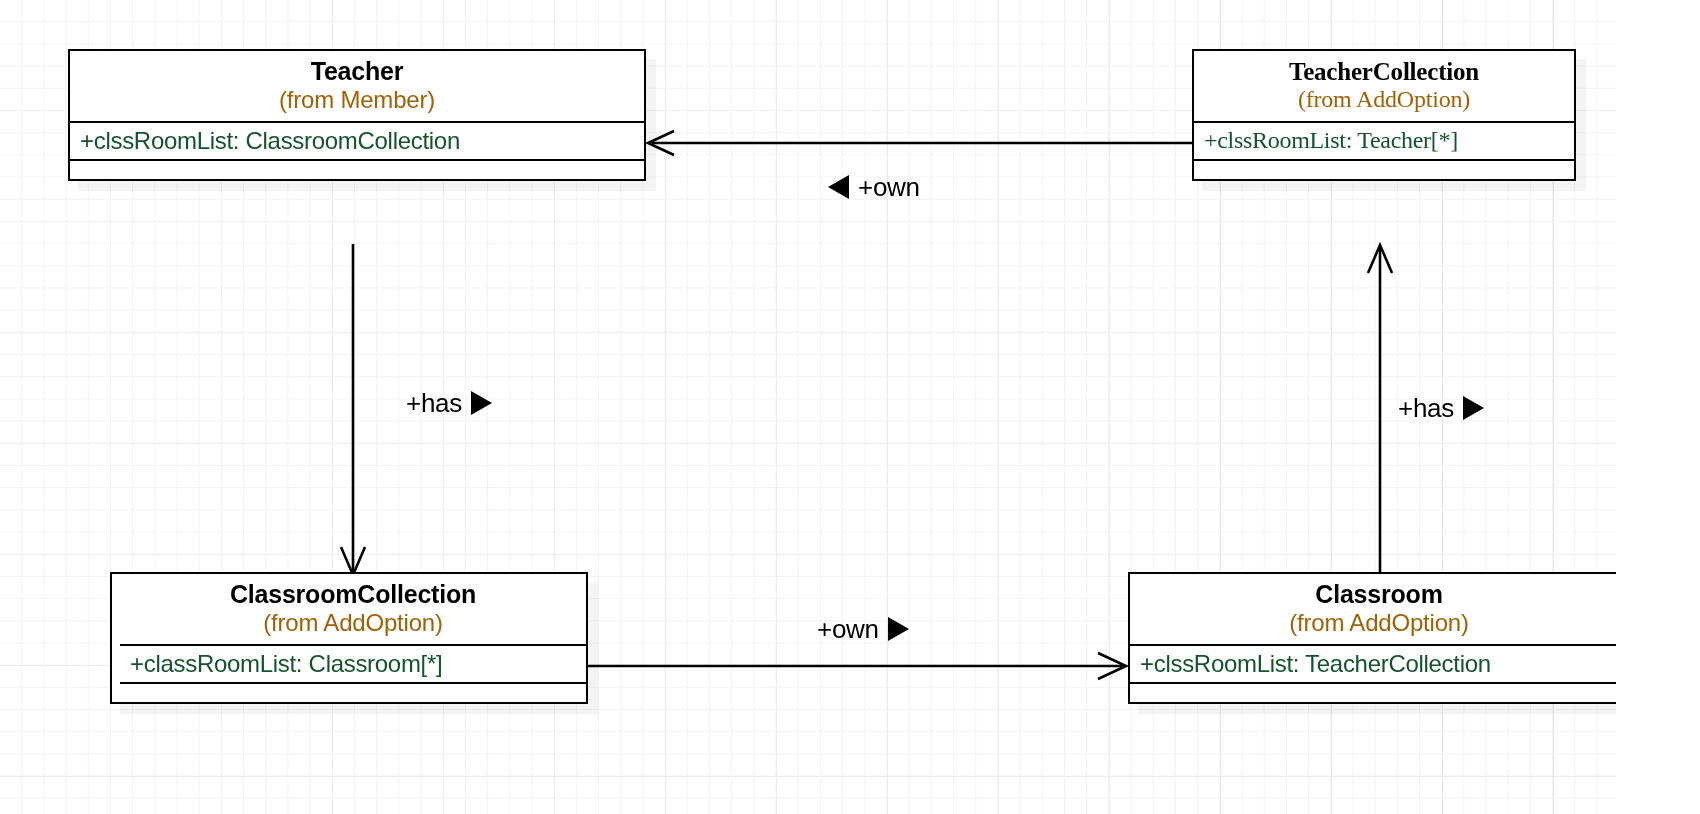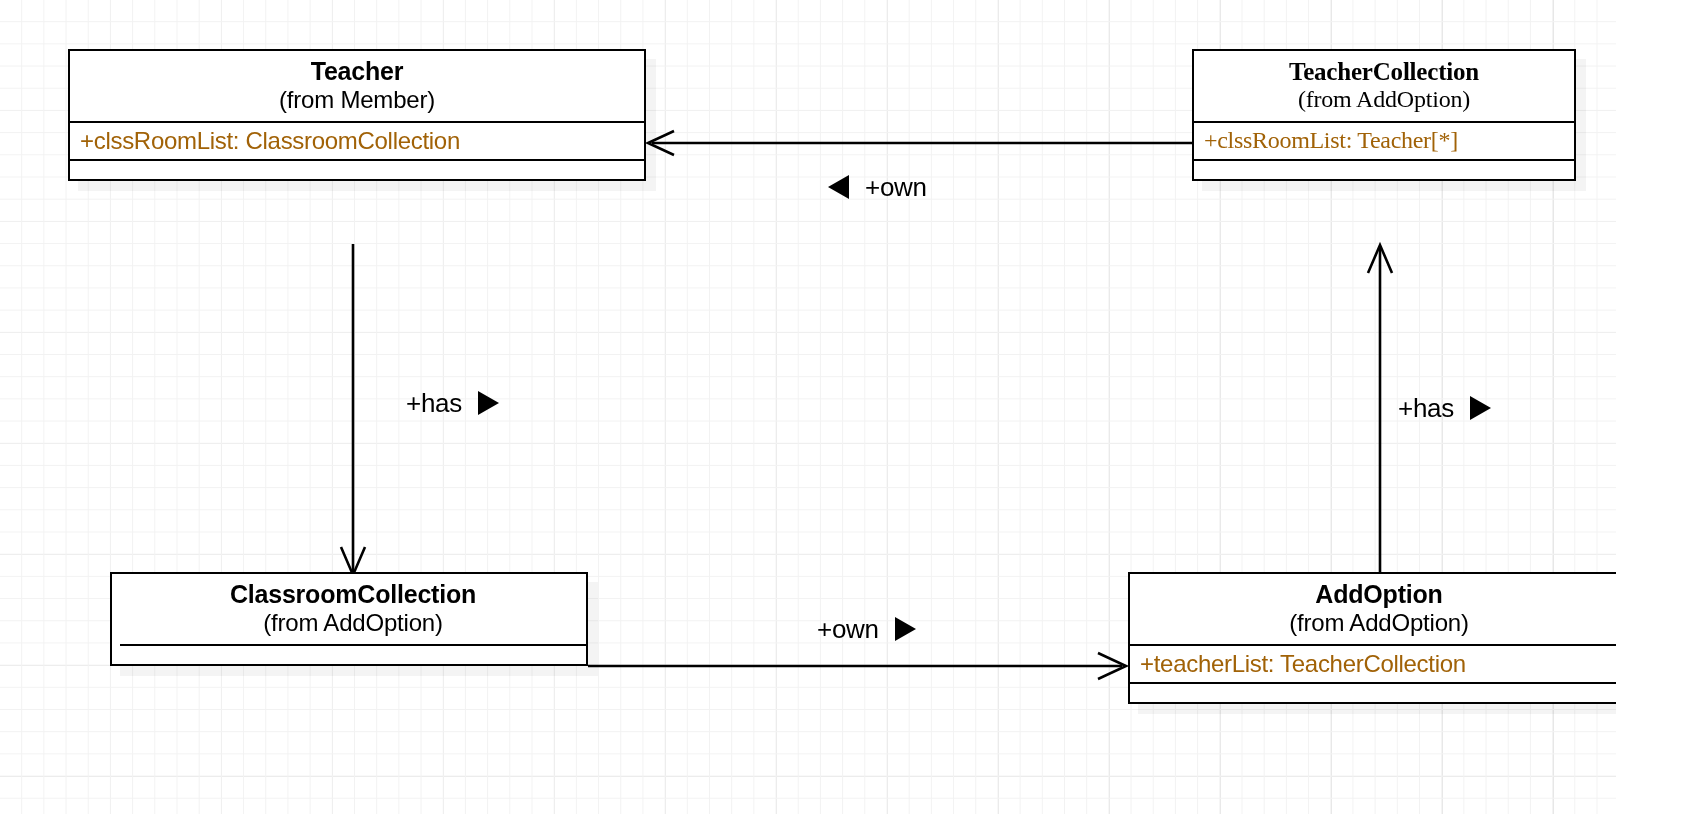--- a/index.html
+++ b/index.html
@@ -47,31 +47,31 @@
     font-size: 25px;
     font-weight: bold;
     line-height: 1.16;
     color: #000;
     letter-spacing: -0.2px;
   }
   .uml-from {
     font-size: 24px;
     font-weight: normal;
     line-height: 1.16;
-    color: #000000;
+    color: #a16207;
     letter-spacing: -0.2px;
   }
   .uml-attrs {
     padding: 3px 10px 4px 10px;
     border-bottom: 2.5px solid #000000;
   }
   .uml-attr {
     font-size: 24px;
     line-height: 1.22;
-    color: #a16207;
+    color: #14532d;
     white-space: nowrap;
     letter-spacing: -0.3px;
   }
   .uml-ops {
     min-height: 18px;
   }
 
   
   .edge-svg {
     position: absolute;
@@ -92,21 +92,21 @@
   .edge-label {
     position: absolute;
     font-size: 26px;
     color: #000;
     white-space: nowrap;
     z-index: 6;
     letter-spacing: -0.3px;
     line-height: 1;
     display: flex;
     align-items: center;
-    gap: 16px;
+    gap: 9px;
   }
   .tri-glyph {
     display: inline-block;
     width: 0; height: 0;
   }
   .tri-right {
     border-top: 12px solid transparent;
     border-bottom: 12px solid transparent;
     border-left: 21px solid #000;
   }
@@ -156,30 +156,33 @@
       <div class="uml-attr">+clssRoomList: Teacher[*]</div>
     </div>
     <div class="uml-ops"></div>
   </div>
 
   <div class="uml-class" style="left:110px; top:572px; width:478px;padding-left:8px;">
     <div class="uml-header">
       <div class="uml-name">ClassroomCollection</div>
       <div class="uml-from">(from AddOption)</div>
     </div>
+    <div class="uml-attrs">
+      <div class="uml-attr">+classRoomList: Classroom[*]</div>
+    </div>
     <div class="uml-ops"></div>
   </div>
 
   <div class="uml-class" style="left:1128px; top:572px; width:502px;">
     <div class="uml-header">
-      <div class="uml-name">AddOption</div>
+      <div class="uml-name">Classroom</div>
       <div class="uml-from">(from AddOption)</div>
     </div>
     <div class="uml-attrs">
-      <div class="uml-attr">+teacherList: TeacherCollection</div>
+      <div class="uml-attr">+clssRoomList: TeacherCollection</div>
     </div>
     <div class="uml-ops"></div>
   </div>
 
   <div class="edge-label" style="left:828px; top:174px;">
     <span class="tri-glyph tri-left"></span>
     <span>+own</span>
   </div>
 
   <div class="edge-label" style="left:406px; top:390px;">

